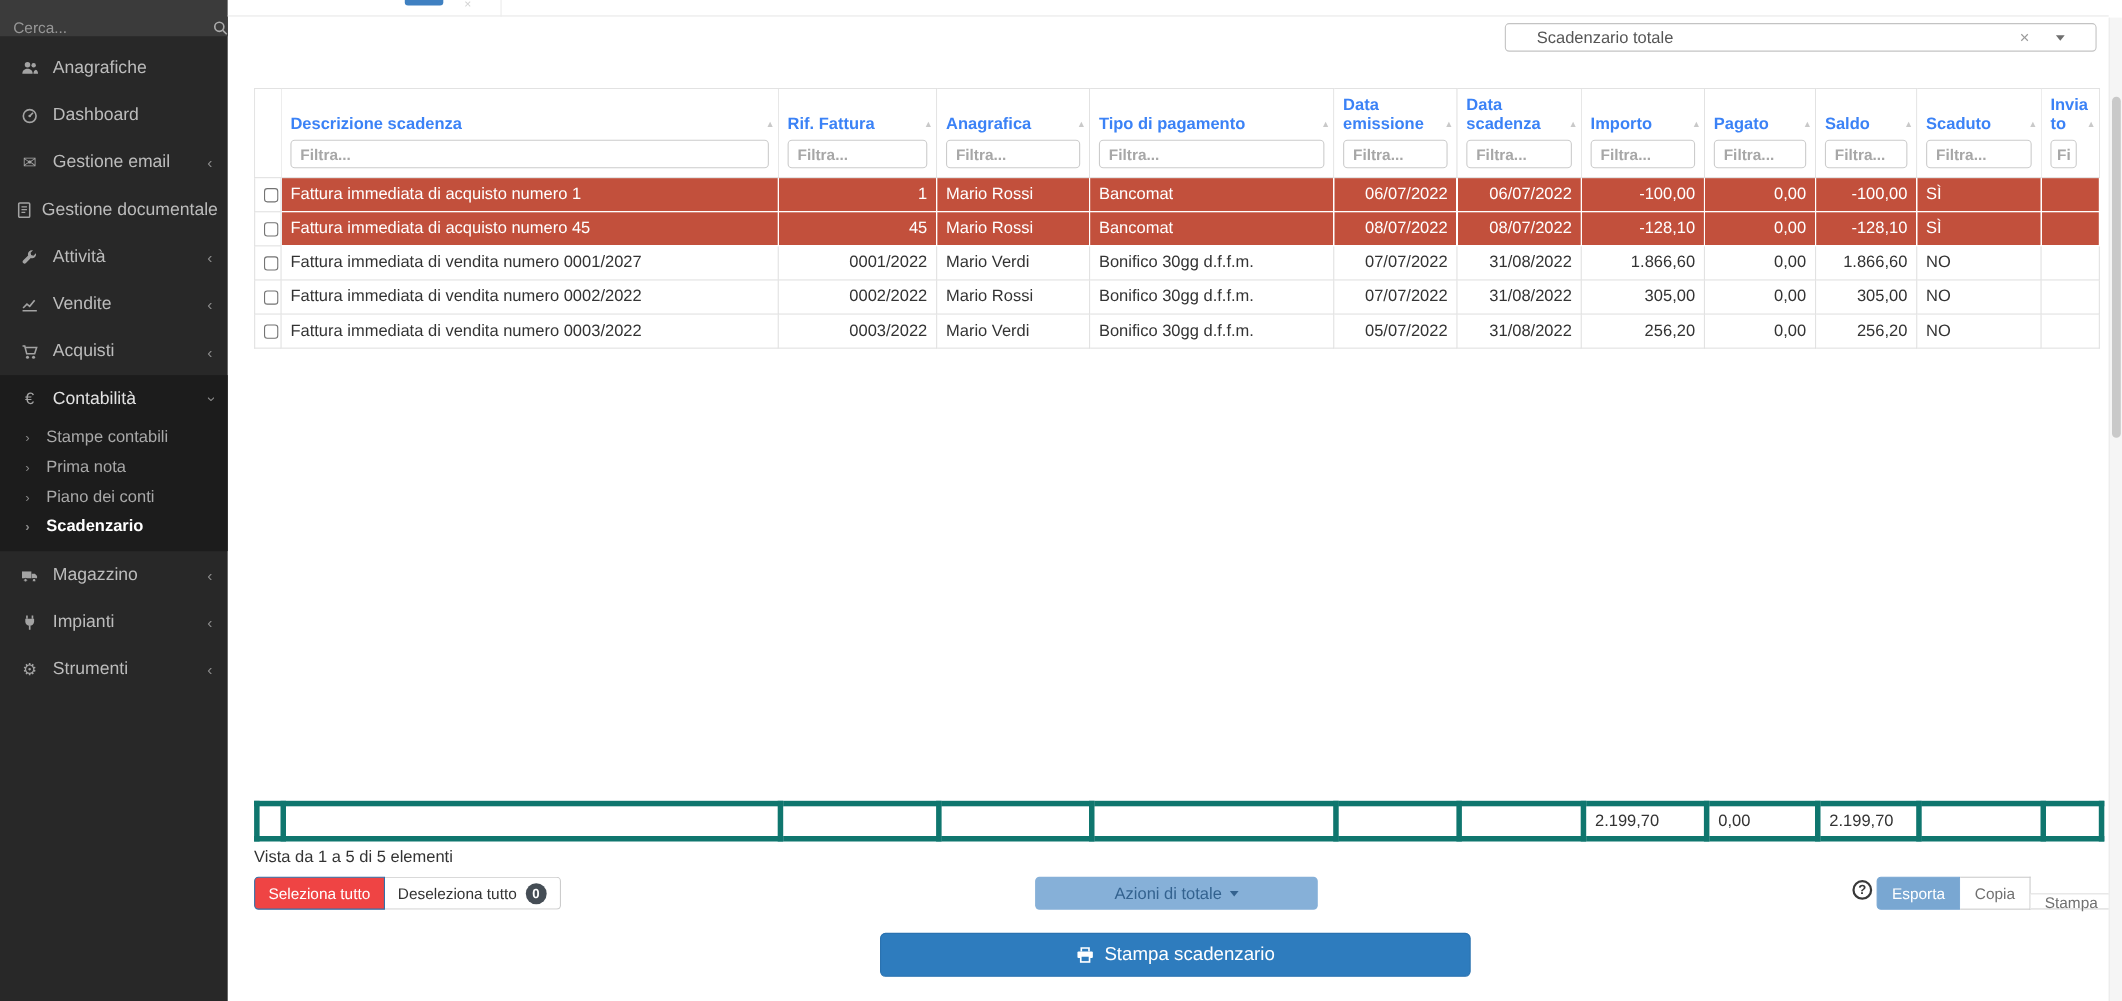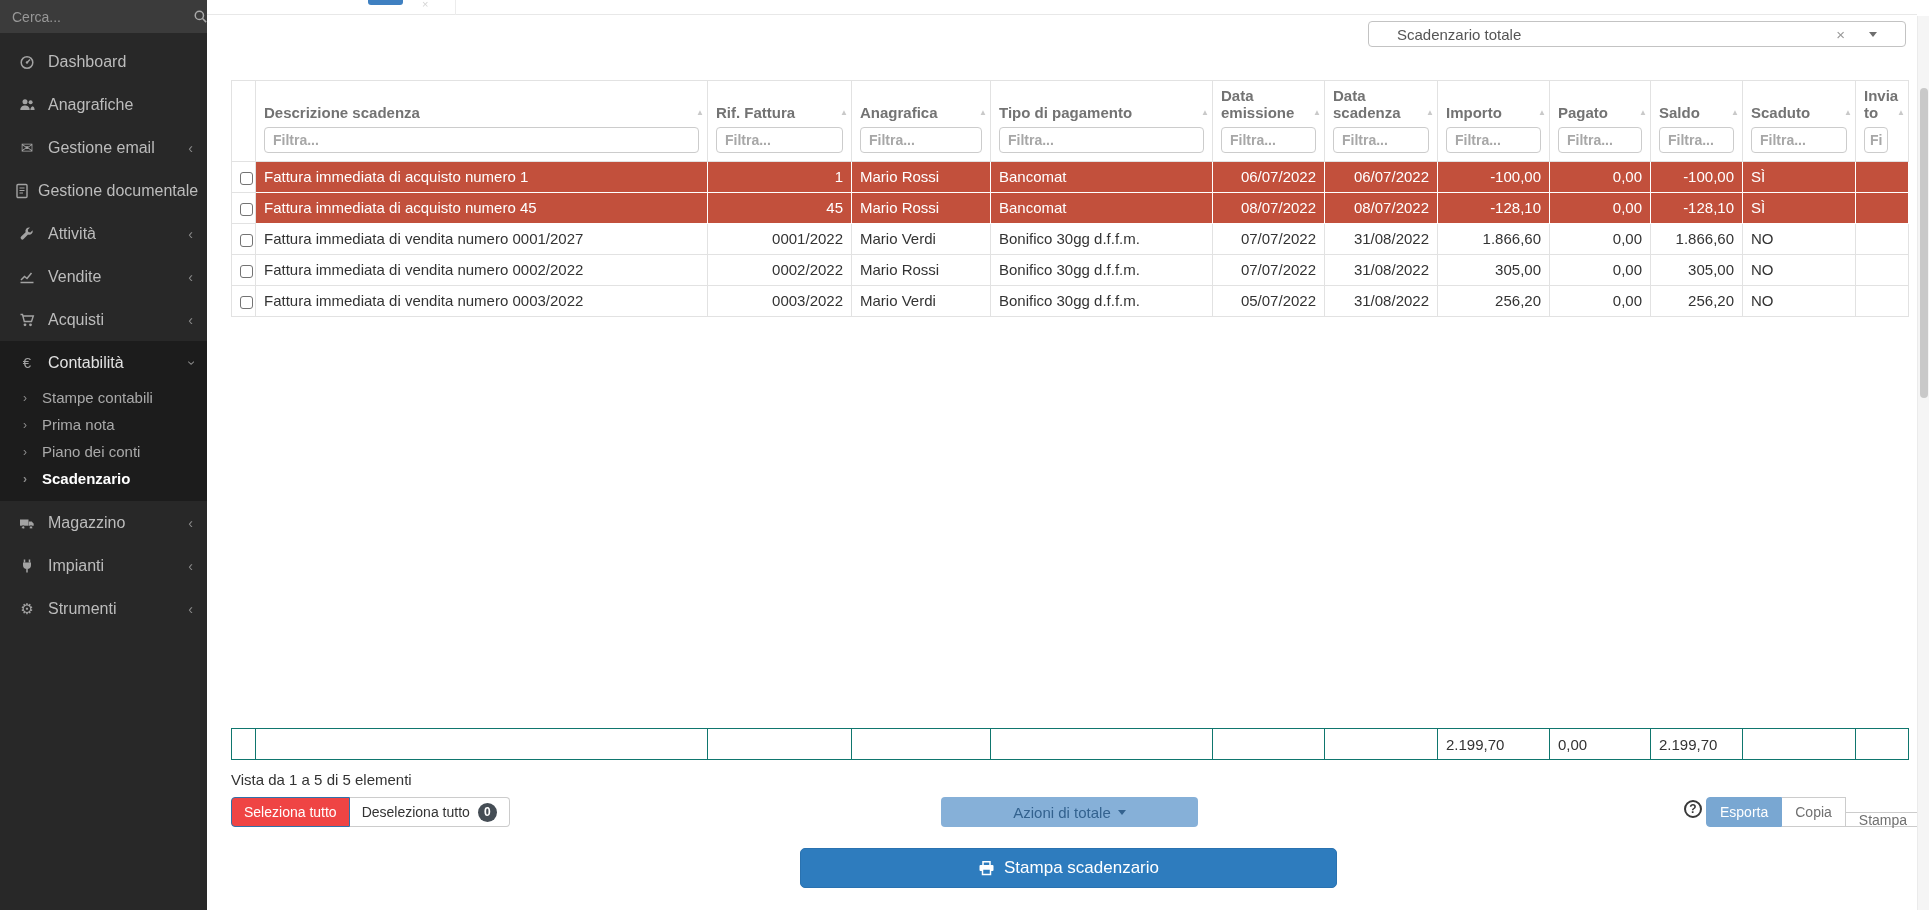--- a/index.html
+++ b/index.html
@@ -1,21 +1,21 @@
 <!DOCTYPE html>
 <html><head>
 <meta charset="utf-8">
 <style>
   * { margin:0; padding:0; box-sizing:border-box; }
   html,body { width:1929px; height:910px; }
   body { position:relative; font-family:"Liberation Sans", sans-serif; background:#fff; overflow:hidden; }
 
   
   .sidebar { position:absolute; left:0; top:0; width:207px; height:910px; background:#282828; }
-  .side-search { height:33px; background:#3b3b3b; display:flex; align-items:center; padding:0 12px; }
+  .side-search { height:33px; background:#3b3b3b; display:flex; align-items:flex-end; padding:0 12px; }
   .side-search input { flex:1; background:transparent; border:none; outline:none; color:#ccc; font-size:14px; font-family:inherit; }
   .side-search input::placeholder { color:#979797; }
   .side-nav { padding-top:7px; }
   .side-item { height:43px; display:flex; align-items:center; padding:0 14px; color:#bcbcbc; font-size:16px; cursor:pointer; }
   .side-item .ic { width:26px; display:flex; justify-content:center; align-items:center; margin-right:8px; color:#a3a3a3; font-size:15px; }
   .side-item .lbl { flex:1; white-space:nowrap; }
   .chev { color:#8a8a8a; font-size:14px; line-height:1; }
   .chev-down { display:inline-block; transform:rotate(-90deg); }
   .contab-block { background:#1c1c1c; padding-bottom:9px; }
   .contab-block .side-item { color:#e2e2e2; }
@@ -33,35 +33,35 @@
   
   .scope-select { position:absolute; left:1368px; top:21px; width:538px; height:26px; border:1px solid #c3c3c3; border-radius:4px; background:#fff; display:flex; align-items:center; padding:0 28px; font-size:15px; color:#555; cursor:pointer; }
   .scope-select .val { flex:1; }
   .scope-clear { color:#999; font-size:15px; margin-right:24px; cursor:pointer; }
   .scope-caret { width:0; height:0; border-left:4px solid transparent; border-right:4px solid transparent; border-top:5px solid #6e6e6e; }
 
   
   table.grid { position:absolute; left:231px; top:80px; width:1677px; border-collapse:collapse; table-layout:fixed; font-size:15px; color:#333; background:#fff; }
   .grid th, .grid td { border:1px solid #e2e2e2; }
   .grid th { vertical-align:bottom; text-align:left; padding:6px 8px 8px; position:relative; background:#fff; }
-  .th-label { font-weight:bold; color:#737373; margin-bottom:5px; line-height:1.15; }
+  .th-label { font-weight:bold; color:#3b82f6; margin-bottom:5px; line-height:1.15; }
   .th-break .th-label { word-break:break-all; }
   .sort { position:absolute; right:3px; bottom:44px; font-size:8px; color:#c9c9c9; }
   .filter { width:100%; height:26px; border:1px solid #ccc; border-radius:4px; padding:0 8px; font-size:14px; font-weight:bold; color:#555; font-family:inherit; outline:none; }
   .filter::placeholder { color:#a7a7a7; }
   .filter-narrow { width:24px; padding:0 5px; }
   .grid td { padding:5px 8px; height:31px; white-space:nowrap; overflow:hidden; }
   .num { text-align:right; }
   .cb-cell { text-align:center; padding:0; background:#fff; }
   .cbx { width:13px; height:13px; appearance:none; -webkit-appearance:none; border:1px solid #737373; border-radius:3px; background:#fff; vertical-align:middle; cursor:pointer; }
   tr.danger td { background:#c2503c; color:#fff; border-color:#fff; }
   tr.danger td.cb-cell { background:#fff; border-color:#e2e2e2; }
 
   table.grid-footer { position:absolute; left:231px; top:728px; width:1677px; border-collapse:collapse; table-layout:fixed; font-size:15px; color:#333; background:#fff; }
-  .grid-footer td { border:1px solid #0f766e; padding:5px 8px; height:31px; white-space:nowrap; }
+  .grid-footer td { border:5px solid #0f766e; padding:5px 8px; height:31px; white-space:nowrap; }
 
   
   .summary { position:absolute; left:231px; top:771px; font-size:15px; color:#333; }
   .left-btns { position:absolute; left:231px; top:797px; display:flex; height:30px; }
   .btn { font-size:14px; display:flex; align-items:center; padding:0 12px; border:1px solid #ccc; background:#fff; color:#333; cursor:pointer; font-family:inherit; }
   .btn-blue { background:#ef4444; border-color:#3071a9; color:#fff; border-radius:4px 0 0 4px; }
   .btn-white { border-radius:0 4px 4px 0; border-left:none; }
   .badge { margin-left:8px; background:#454d55; color:#fff; min-width:19px; height:19px; border-radius:50%; display:flex; align-items:center; justify-content:center; font-size:12px; font-weight:bold; }
   .group-btn { position:absolute; left:941px; top:797px; width:257px; height:30px; background:#86b0d8; color:#33628f; border:none; border-radius:4px; font-size:15px; display:flex; align-items:center; justify-content:center; gap:7px; cursor:default; font-family:inherit; }
   .caret-dn { width:0; height:0; border-left:4px solid transparent; border-right:4px solid transparent; border-top:5px solid #33628f; }
@@ -87,38 +87,38 @@
       <svg class="sic" width="15" height="15" viewBox="0 0 16 16">
           <circle cx="6.8" cy="6.8" r="4.4" fill="none" stroke="#aaa" stroke-width="1.6"></circle>
           <path d="M10.2 10.2 L14 14" stroke="#aaa" stroke-width="1.6"></path>
         </svg>
     </span>
   </div>
 
   <nav class="side-nav">
     <div class="side-item">
       <span class="ic">
-          <svg class="sic" width="16" height="16" viewBox="0 0 16 16">
-            <circle cx="8" cy="8.5" r="5.8" fill="none" stroke="#a3a3a3" stroke-width="1.5"></circle>
-            <path d="M8 8.5 L11 5.5" stroke="#a3a3a3" stroke-width="1.5"></path>
-            <circle cx="8" cy="8.5" r="1.2" fill="#a3a3a3"></circle>
-          </svg>
-        </span>
-      <span class="lbl">Dashboard</span>
-    </div>
-    <div class="side-item">
-      <span class="ic">
           <svg class="sic" width="17" height="16" viewBox="0 0 17 16">
             <circle cx="6" cy="4.8" r="2.5" fill="#a3a3a3"></circle>
             <circle cx="11.6" cy="5.3" r="2" fill="#a3a3a3"></circle>
             <path d="M1.3 13c0-3 2.4-4.4 4.7-4.4S10.7 10 10.7 13z" fill="#a3a3a3"></path>
             <path d="M11.4 13c0-2.2 1-3.4 2.2-3.7 1.3.4 2 1.9 2 3.7z" fill="#a3a3a3"></path>
           </svg>
         </span>
       <span class="lbl">Anagrafiche</span>
+    </div>
+    <div class="side-item">
+      <span class="ic">
+          <svg class="sic" width="16" height="16" viewBox="0 0 16 16">
+            <circle cx="8" cy="8.5" r="5.8" fill="none" stroke="#a3a3a3" stroke-width="1.5"></circle>
+            <path d="M8 8.5 L11 5.5" stroke="#a3a3a3" stroke-width="1.5"></path>
+            <circle cx="8" cy="8.5" r="1.2" fill="#a3a3a3"></circle>
+          </svg>
+        </span>
+      <span class="lbl">Dashboard</span>
     </div>
     <div class="side-item">
       <span class="ic">✉</span>
       <span class="lbl">Gestione email</span>
       <span class="chev">‹</span>
     </div>
     <div class="side-item">
       <span class="ic">
           <svg class="sic" width="16" height="16" viewBox="0 0 16 16">
             <rect x="3" y="1.5" width="10" height="13" rx="1" fill="none" stroke="#a3a3a3" stroke-width="1.4"></rect>

